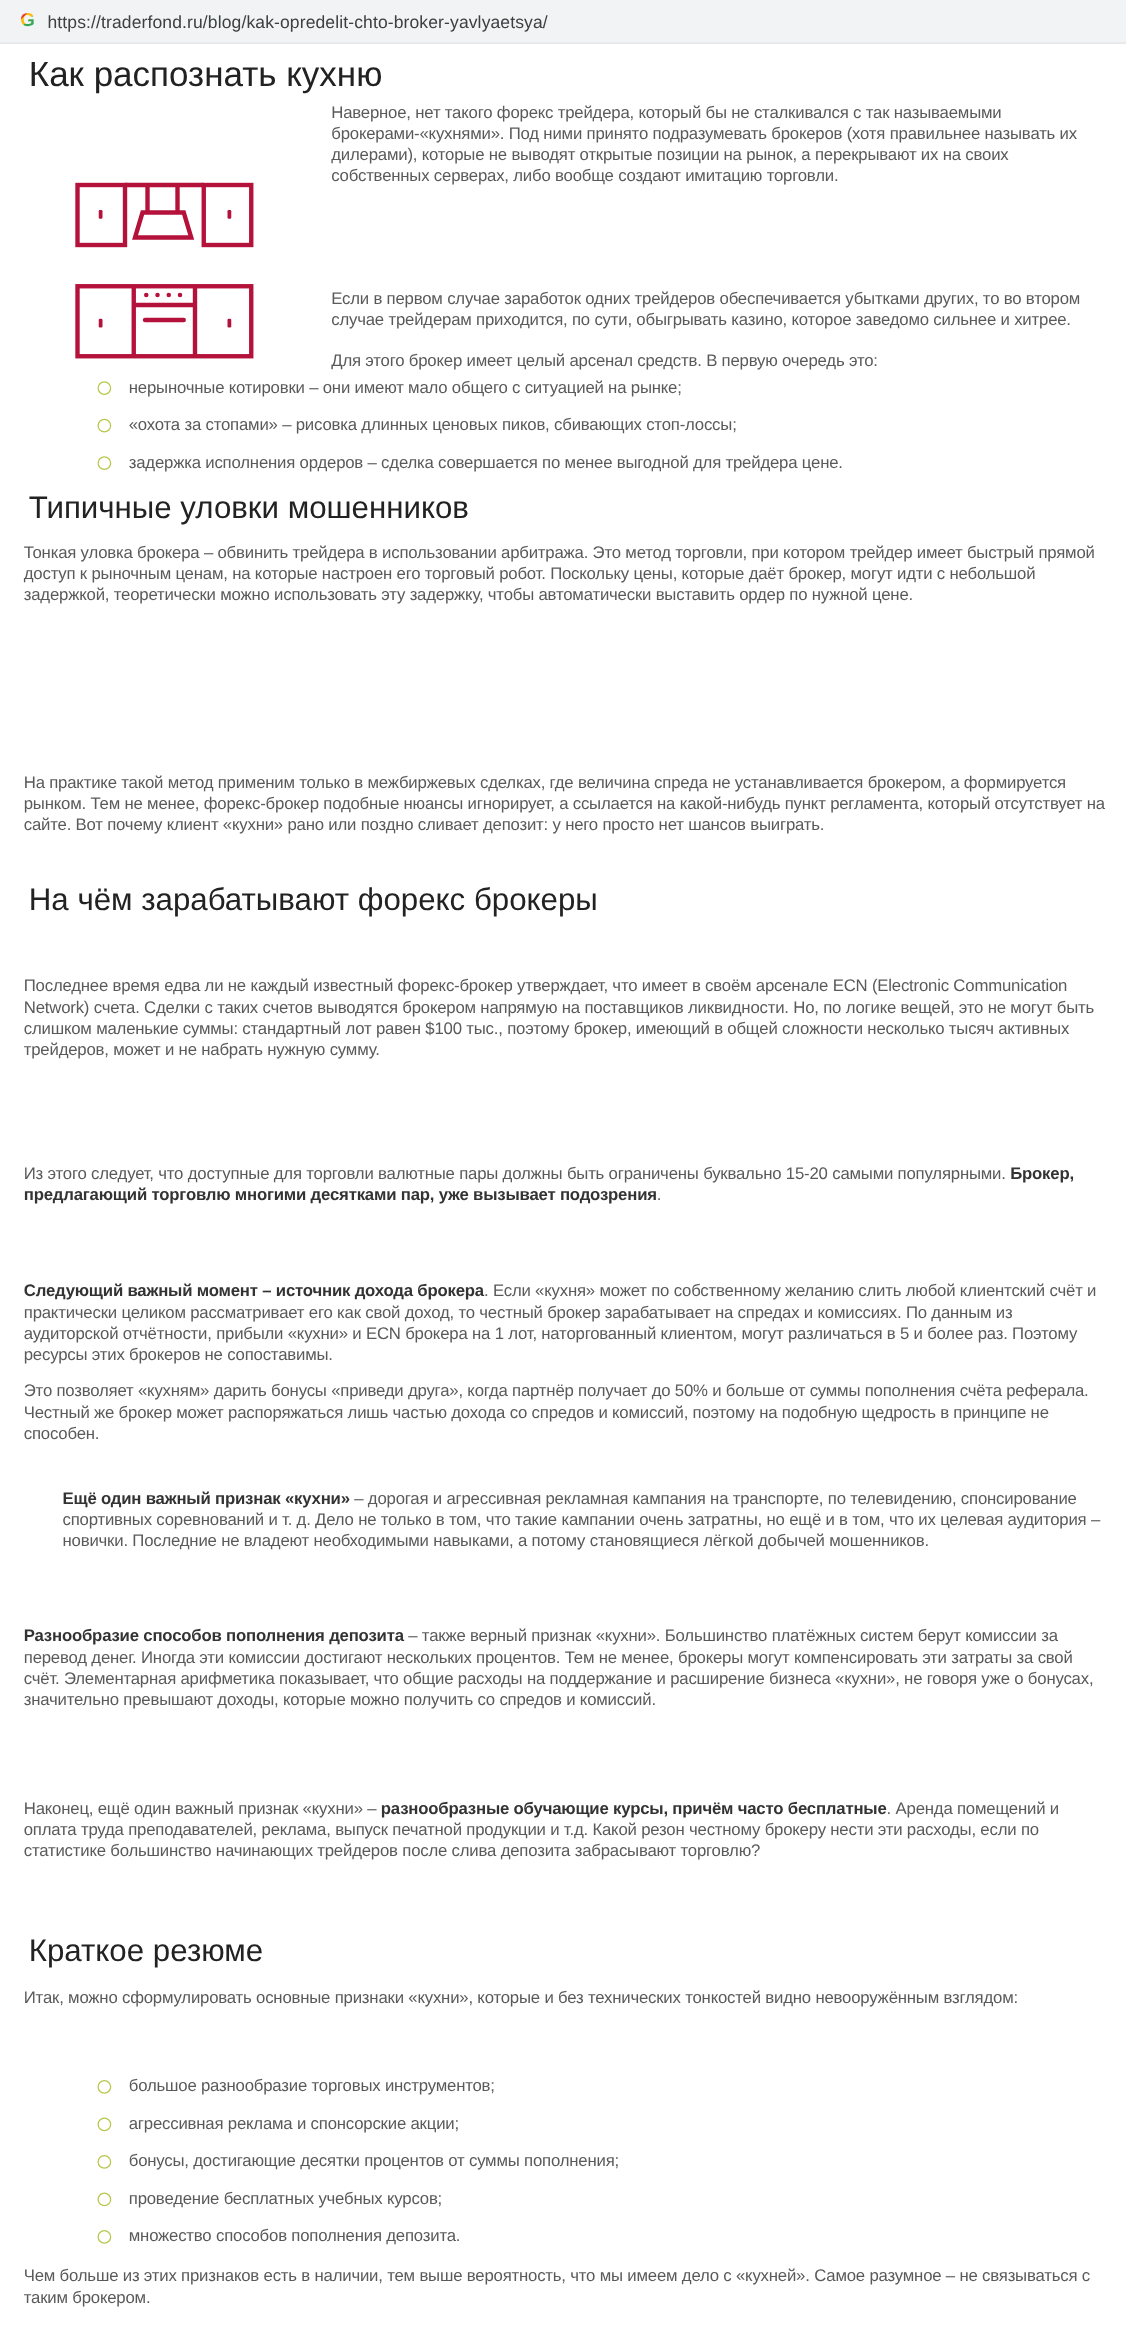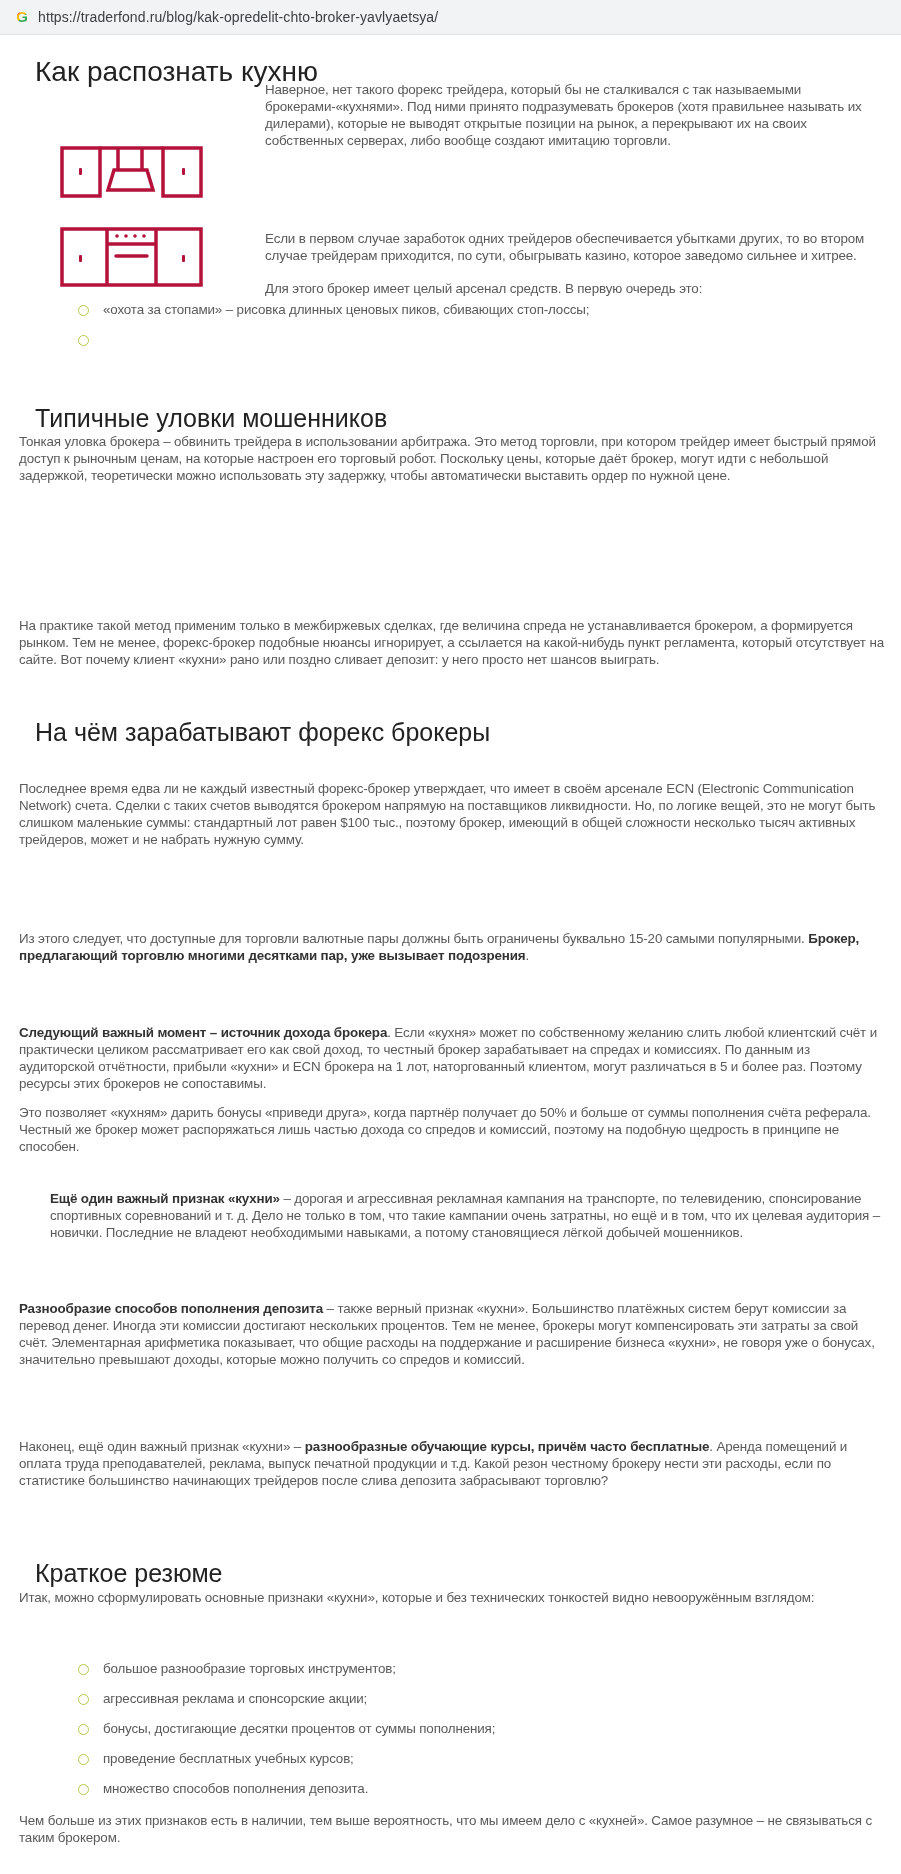--- a/index.html
+++ b/index.html
@@ -23,21 +23,21 @@
     font-family: "Liberation Sans", sans-serif; font-weight: bold; font-size: 15px;
     line-height: 16px; text-align: center;
     background: linear-gradient(135deg, #ea4335 0%, #ea4335 30%, #fbbc05 30%, #fbbc05 50%, #34a853 50%, #34a853 75%, #4285f4 75%);
     -webkit-background-clip: text; background-clip: text; color: transparent;
   }
   .url { font-size: 14px; color: #3c4043; letter-spacing: 0.1px; }
 
   .content { position: absolute; left: 0; top: 34px; width: 901px; }
   h2 {
     font-family: "Liberation Sans", sans-serif; font-weight: normal;
-    color: #222222; margin: 16px; position: absolute; left: 19px;
+    color: #222222; margin: 4px; position: absolute; left: 19px;
   }
   h2.first { font-size: 28px; top: 6px; }
   h2.sec { font-size: 25px; }
 
   p.txt {
     position: absolute; margin: 0; font-size: 13.4px; line-height: 17px;
     color: #5a5a5a; letter-spacing: -0.15px;
   }
   p.txt b { color: #333333; font-weight: bold; }
   .full { left: 19px; width: 870px; }
@@ -96,22 +96,23 @@
       <circle cx="77" cy="104" r="1.8"></circle>
       <circle cx="86" cy="104" r="1.8"></circle>
     </g>
   </svg>
 
   <p class="txt right" style="top:47px;">Наверное, нет такого форекс трейдера, который бы не сталкивался с так называемыми брокерами-«кухнями». Под ними принято подразумевать брокеров (хотя правильнее называть их дилерами), которые не выводят открытые позиции на рынок, а перекрывают их на своих собственных серверах, либо вообще создают имитацию торговли.</p>
   <p class="txt right" style="top:172px;margin-top:24px;">Если в первом случае заработок одних трейдеров обеспечивается убытками других, то во втором случае трейдерам приходится, по сути, обыгрывать казино, которое заведомо сильнее и хитрее.</p>
   <p class="txt right" style="top:246px;">Для этого брокер имеет целый арсенал средств. В первую очередь это:</p>
 
   <ul class="bul" style="left:78px; top:261px;">
+    <li><span class="dot"></span><span>нерыночные котировки – они имеют мало общего с ситуацией на рынке;</span></li>
     <li><span class="dot"></span><span>«охота за стопами» – рисовка длинных ценовых пиков, сбивающих стоп-лоссы;</span></li>
-    <li><span class="dot"></span></li>
+    <li><span class="dot"></span><span>задержка исполнения ордеров – сделка совершается по менее выгодной для трейдера цене.</span></li>
   </ul>
 
   <h2 class="sec" style="top:354px;">Типичные уловки мошенников</h2>
   <p class="txt full" style="top:399px;">Тонкая уловка брокера – обвинить трейдера в использовании арбитража. Это метод торговли, при котором трейдер имеет быстрый прямой доступ к рыночным ценам, на которые настроен его торговый робот. Поскольку цены, которые даёт брокер, могут идти с небольшой задержкой, теоретически можно использовать эту задержку, чтобы автоматически выставить ордер по нужной цене.</p>
   <p class="txt full" style="top:583px;">На практике такой метод применим только в межбиржевых сделках, где величина спреда не устанавливается брокером, а формируется рынком. Тем не менее, форекс-брокер подобные нюансы игнорирует, а ссылается на какой-нибудь пункт регламента, который отсутствует на сайте. Вот почему клиент «кухни» рано или поздно сливает депозит: у него просто нет шансов выиграть.</p>
 
   <h2 class="sec" style="top:668px;">На чём зарабатывают форекс брокеры</h2>
   <p class="txt full" style="top:746px;">Последнее время едва ли не каждый известный форекс-брокер утверждает, что имеет в своём арсенале ECN (Electronic Communication Network) счета. Сделки с таких счетов выводятся брокером напрямую на поставщиков ликвидности. Но, по логике вещей, это не могут быть слишком маленькие суммы: стандартный лот равен $100 тыс., поэтому брокер, имеющий в общей сложности несколько тысяч активных трейдеров, может и не набрать нужную сумму.</p>
   <p class="txt full" style="top:896px;">
     <span>Из этого следует, что доступные для торговли валютные пары должны быть ограничены буквально 15-20 самыми популярными. </span><b>Брокер, предлагающий торговлю многими десятками пар, уже вызывает подозрения</b><span>.</span>

